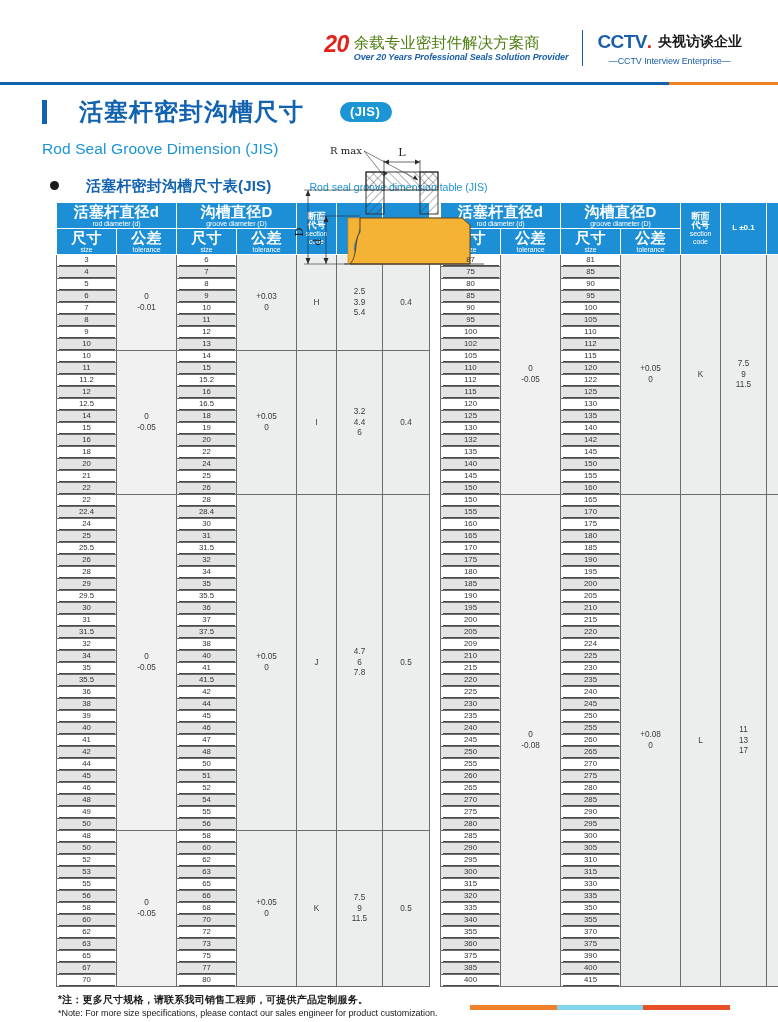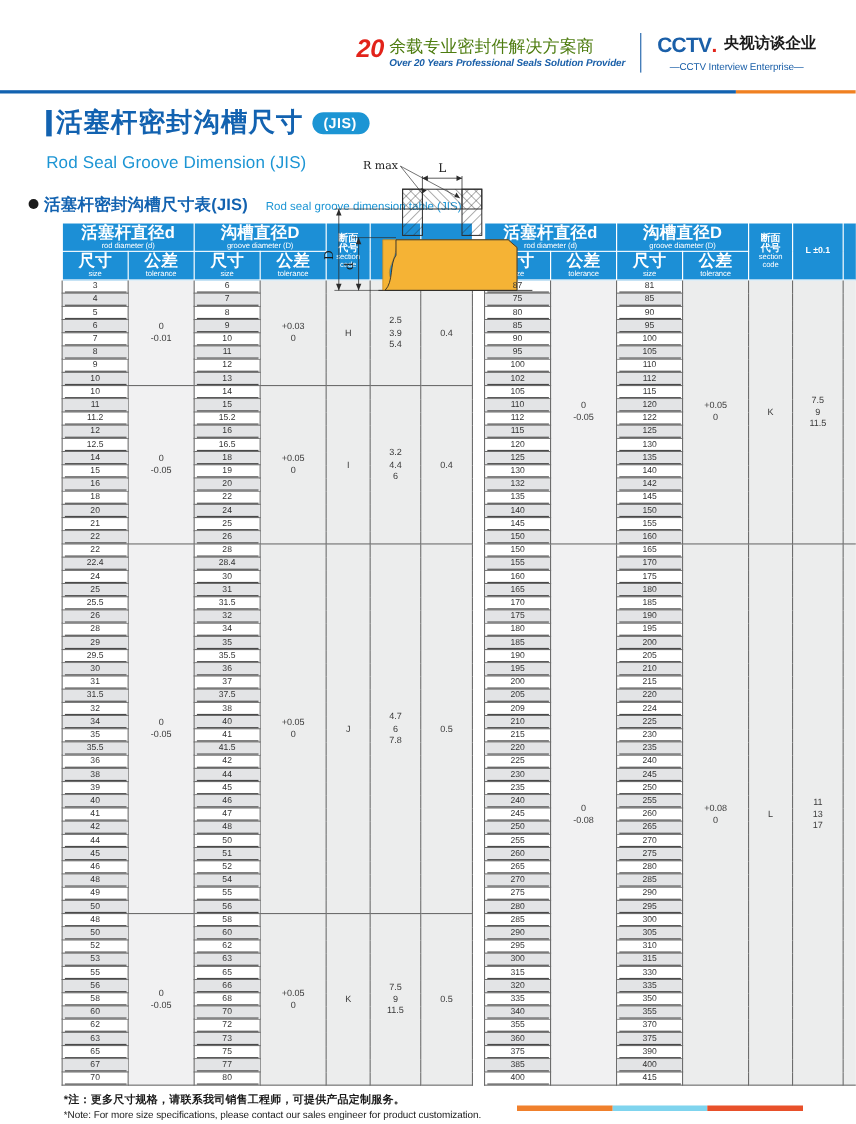--- a/index.html
+++ b/index.html
@@ -42,39 +42,39 @@
     line-height:17px;letter-spacing:0px;
   }
   .brand-en{
     font-size:9px;font-weight:bold;color:#1a5fa8;
     line-height:12px;font-style:italic;letter-spacing:-0.1px;
   }
   .brand-divider{
     width:1px;height:36px;background:#1a5fa8;margin:0 14px 0 0;
   }
   .brand-right{display:flex;flex-direction:column;align-items:center;}
-  .cctv-row{display:flex;align-items:flex-start;}
+  .cctv-row{display:flex;align-items:center;}
   .cctv-mark{
     font-size:19px;font-weight:bold;color:#1a5fa8;letter-spacing:-0.6px;
   }
   .cctv-dot{color:#e2231a;font-size:19px;font-weight:bold;}
   .cctv-cn{
     font-size:14px;font-weight:bold;color:#1a1a1a;margin-left:6px;
   }
   .cctv-en{
     font-size:9px;color:#1a5fa8;letter-spacing:-0.1px;margin-top:3px;
   }
 
   .head-rule{height:3px;display:flex;width:100%;}
   .head-rule .seg-blue{background:#1262b0;width:86%;}
   .head-rule .seg-orange{background:#f08021;flex:1;}
 
   
   .title-zone{position:relative;padding:14px 0 0 42px;height:86px;box-sizing:border-box;}
-  .title-cn-row{display:flex;align-items:center;}
+  .title-cn-row{display:flex;align-items:center;gap:28px;}
   .title-bar{
     width:5px;height:24px;background:#1262b0;margin-right:4px;
   }
   .title-cn{
     font-size:24px;font-weight:bold;color:#1262b0;letter-spacing:1px;
     line-height:26px;
   }
   .title-badge{
     display:inline-block;
     background:#1c95d4;color:#ffffff;
@@ -90,21 +90,21 @@
 
   
   .diagram-wrap{
     position:absolute;left:288px;top:140px;width:260px;height:128px;
   }
   .diagram-wrap svg{display:block;}
 
   
   .subtitle-row{
     display:flex;align-items:baseline;
-    padding-left:26px;margin-top:6px;
+    padding-left:50px;margin-top:6px;gap:22px;
   }
   .bullet-dot{
     width:9px;height:9px;border-radius:50%;background:#1a1a1a;
     margin-right:5px;position:relative;top:-1px;
   }
   .subtitle-cn{
     font-size:15px;font-weight:bold;color:#1262b0;letter-spacing:0.2px;
   }
   .subtitle-en{
     font-size:10.5px;color:#1c95d4;margin-left:16px;letter-spacing:0px;

